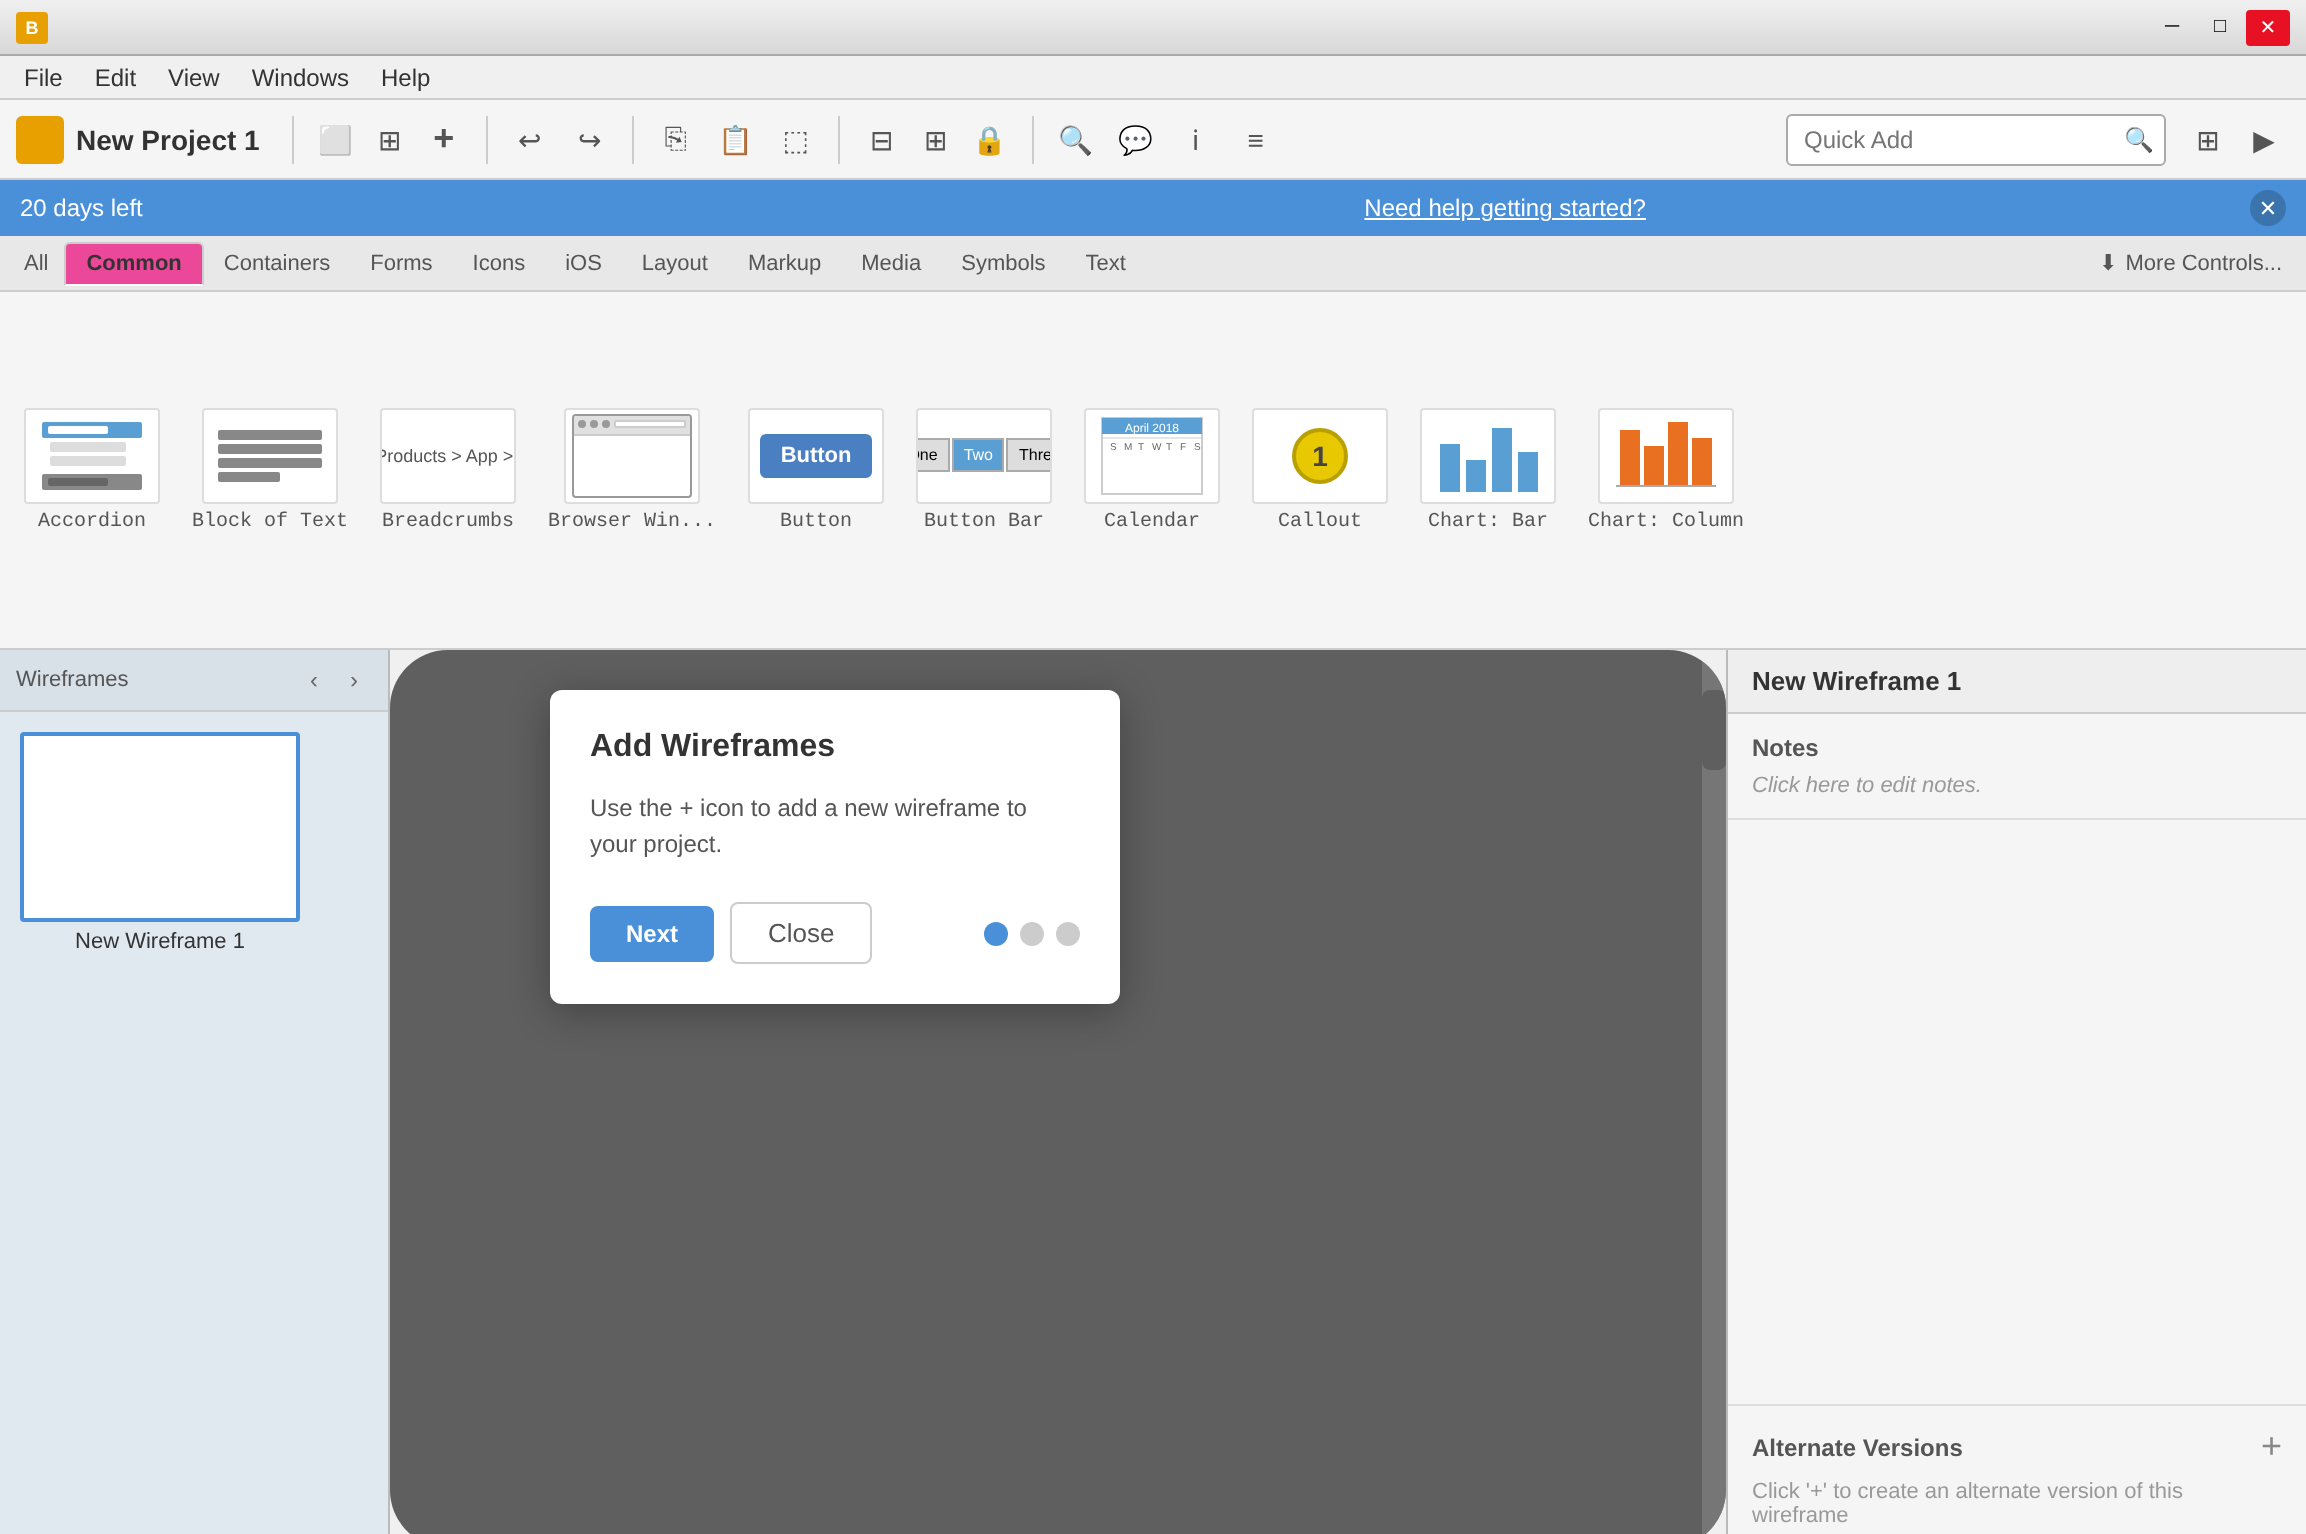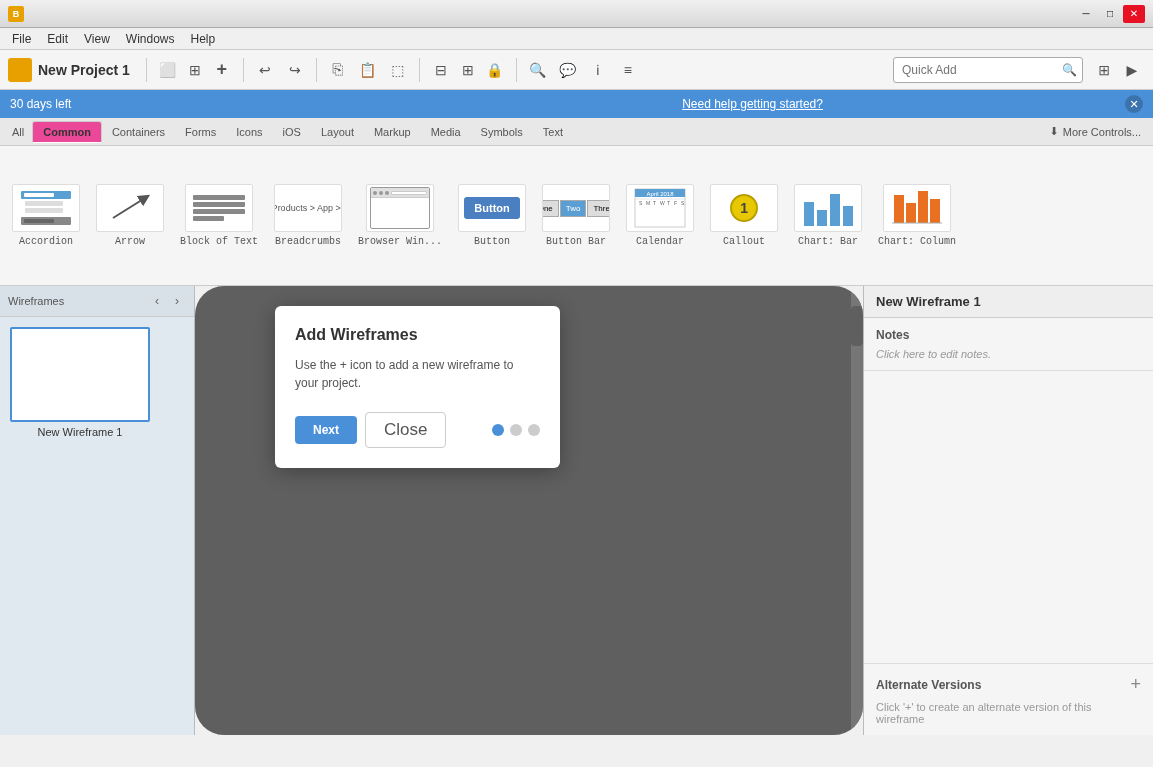--- a/index.html
+++ b/index.html
@@ -174,21 +174,21 @@
       display: flex;
       align-items: center;
       justify-content: center;
       font-size: 11px;
     }
 
     
     .controls-panel {
       background: #f5f5f5;
       border-bottom: 1px solid #ccc;
-      height: 168px;
+      height: 207px;
       display: flex;
       flex-direction: column;
     }
     .controls-tabs {
       display: flex;
       align-items: center;
       background: #e8e8e8;
       border-bottom: 1px solid #ccc;
       padding: 0 4px;
       height: 28px;
@@ -460,21 +460,21 @@
       font-size: 12px;
       cursor: pointer;
       font-weight: bold;
     }
     .modal-btn-secondary {
       background: white;
       color: #555;
       border: 1px solid #ccc;
       border-radius: 4px;
       padding: 7px 18px;
-      font-size: 17px;
+      font-size: 13px;
       cursor: pointer;
     }
     .modal-dots {
       display: flex;
       gap: 6px;
       margin-left: auto;
     }
     .modal-dot {
       width: 12px;
       height: 12px;
@@ -559,21 +559,21 @@
       <span class="quick-add-search-icon">🔍</span>
     </div>
     <div class="toolbar-right-btns">
       <div class="toolbar-btn">⊞</div>
       <div class="toolbar-btn">▶</div>
     </div>
   </div>
 </div>
 
 <div class="info-bar">
-  <span>30 days left</span>
+  <span>20 days left</span>
   <span>&nbsp;&nbsp;</span>
   <span class="info-bar-link">Need help getting started?</span>
   <div class="info-bar-close">✕</div>
 </div>
 
 <div class="controls-panel">
   <div class="controls-tabs">
     <div class="controls-tab" style="font-size:11px;color:#555;padding:4px 8px;">All</div>
     <div class="controls-tab active">Common</div>
     <div class="controls-tab">Containers</div>
@@ -601,33 +601,20 @@
           <div class="acc-sub" style="width:38px;height:5px;background:#ddd;margin-left:4px;"></div>
           <div class="acc-sub" style="width:38px;height:5px;background:#ddd;margin-left:4px;"></div>
           <div class="acc-row" style="margin-top:2px;">
               <div style="width:30px;height:4px;background:#666;border-radius:1px;"></div>
             </div>
         </div>
       </div>
       <span class="control-label">Accordion</span>
     </div>
 
-    <div class="control-item">
-      <div class="control-thumb">
-        <svg width="50" height="36" viewBox="0 0 50 36">
-          <line x1="8" y1="28" x2="40" y2="8" stroke="#555" stroke-width="2" marker-end="url(#arr)"></line>
-          <defs>
-            <marker id="arr" markerWidth="6" markerHeight="6" refX="3" refY="3" orient="auto">
-              <path d="M0,0 L0,6 L6,3 z" fill="#555"></path>
-            </marker>
-          </defs>
-        </svg>
-      </div>
-      <span class="control-label">Arrow</span>
-    </div>
 
     <div class="control-item">
       <div class="control-thumb">
         <div class="text-lines">
           <div class="text-line"></div>
           <div class="text-line"></div>
           <div class="text-line"></div>
           <div class="text-line short"></div>
         </div>
       </div>

